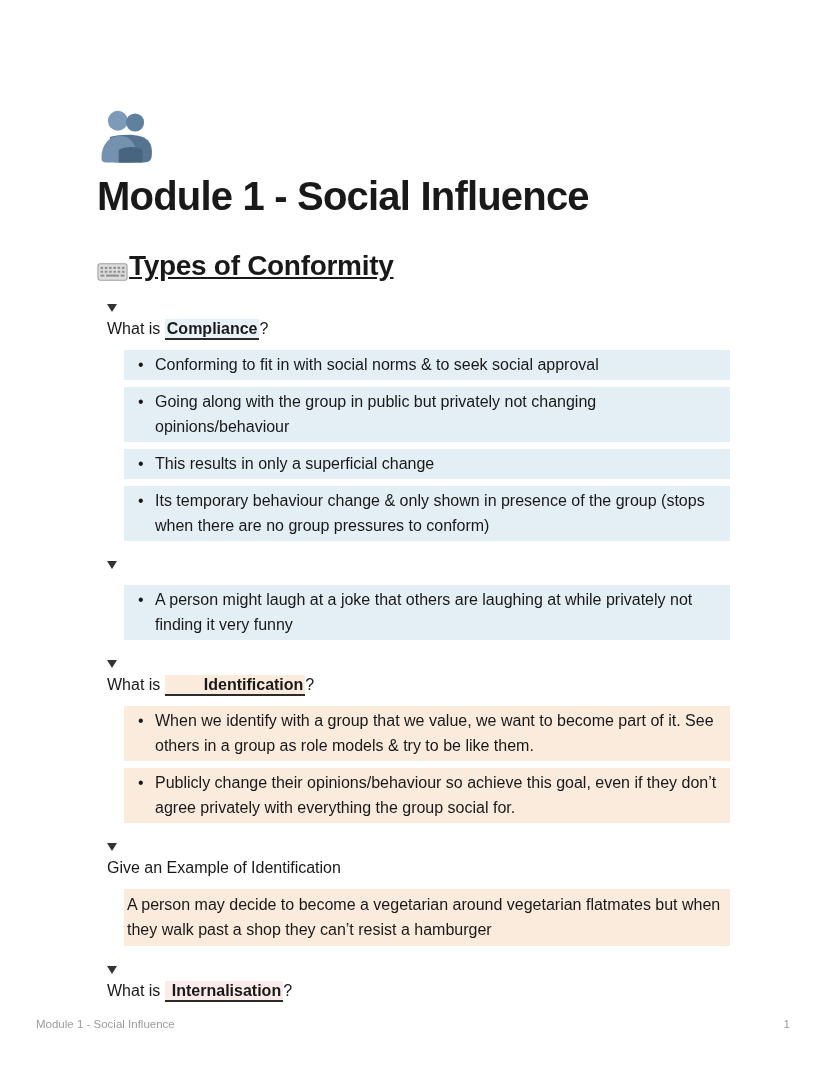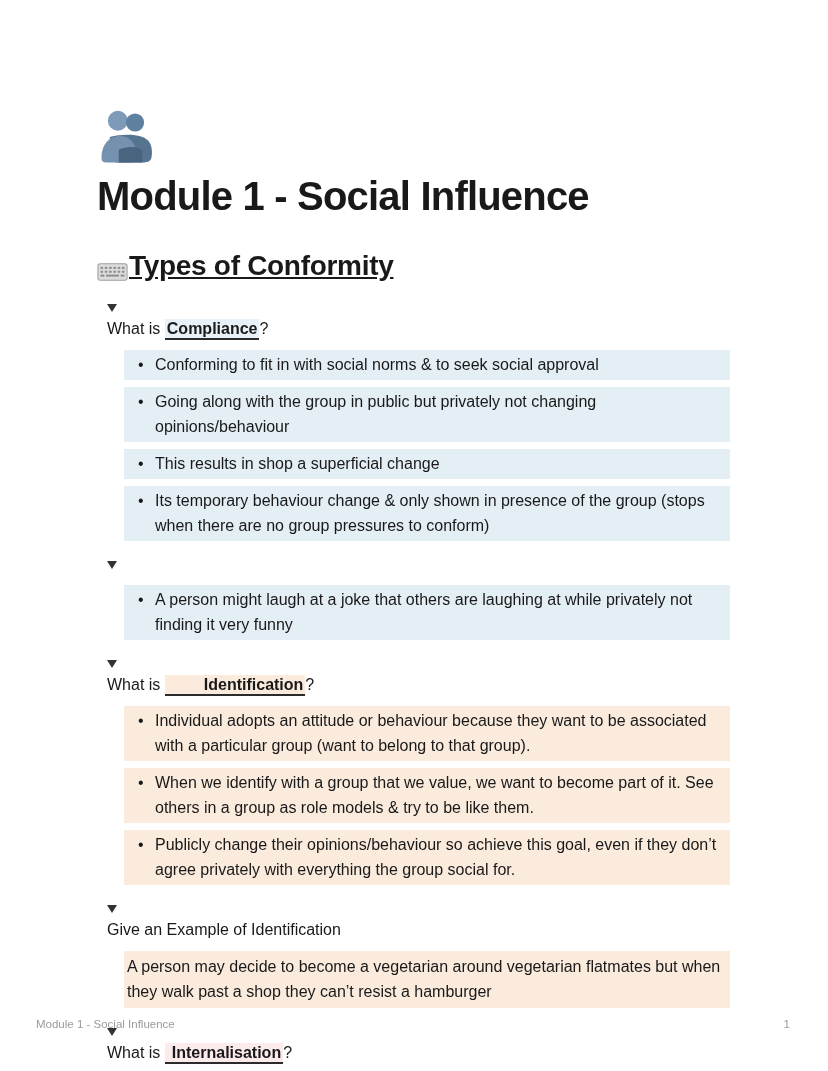--- a/index.html
+++ b/index.html
@@ -113,21 +113,21 @@
       <svg viewBox="0 0 10 9">
           <polygon points="0,1 10,1 5,9" fill="#333333"></polygon>
         </svg>
     </span>
     <span class="toggle-text"><span>What is </span><span class="term hl-blue">Compliance</span><span>?</span></span>
   </div>
 
   <ul class="callout-list blue">
     <li>Conforming to fit in with social norms &amp; to seek social approval</li>
     <li>Going along with the group in public but privately not changing opinions/behaviour</li>
-    <li>This results in shop a superficial change</li>
+    <li>This results in only a superficial change</li>
     <li>Its temporary behaviour change &amp; only shown in presence of the group (stops when there are no group pressures to conform)</li>
   </ul>
 
   <div class="toggle">
     <span class="arrow">
       <svg viewBox="0 0 10 9">
           <polygon points="0,1 10,1 5,9" fill="#333333"></polygon>
         </svg>
     </span>
   </div>
@@ -139,21 +139,20 @@
   <div class="toggle">
     <span class="arrow">
       <svg viewBox="0 0 10 9">
           <polygon points="0,1 10,1 5,9" fill="#333333"></polygon>
         </svg>
     </span>
     <span class="toggle-text"><span>What is </span><span class="term hl-peach">Identification</span><span>?</span></span>
   </div>
 
   <ul class="callout-list peach">
-    <li>Individual adopts an attitude or behaviour because they want to be associated with a particular group (want to belong to that group).</li>
     <li>When we identify with a group that we value, we want to become part of it. See others in a group as role models &amp; try to be like them.</li>
     <li>Publicly change their opinions/behaviour so achieve this goal, even if they don’t agree privately with everything the group social for.</li>
   </ul>
 
   <div class="toggle">
     <span class="arrow">
       <svg viewBox="0 0 10 9">
           <polygon points="0,1 10,1 5,9" fill="#333333"></polygon>
         </svg>
     </span>

